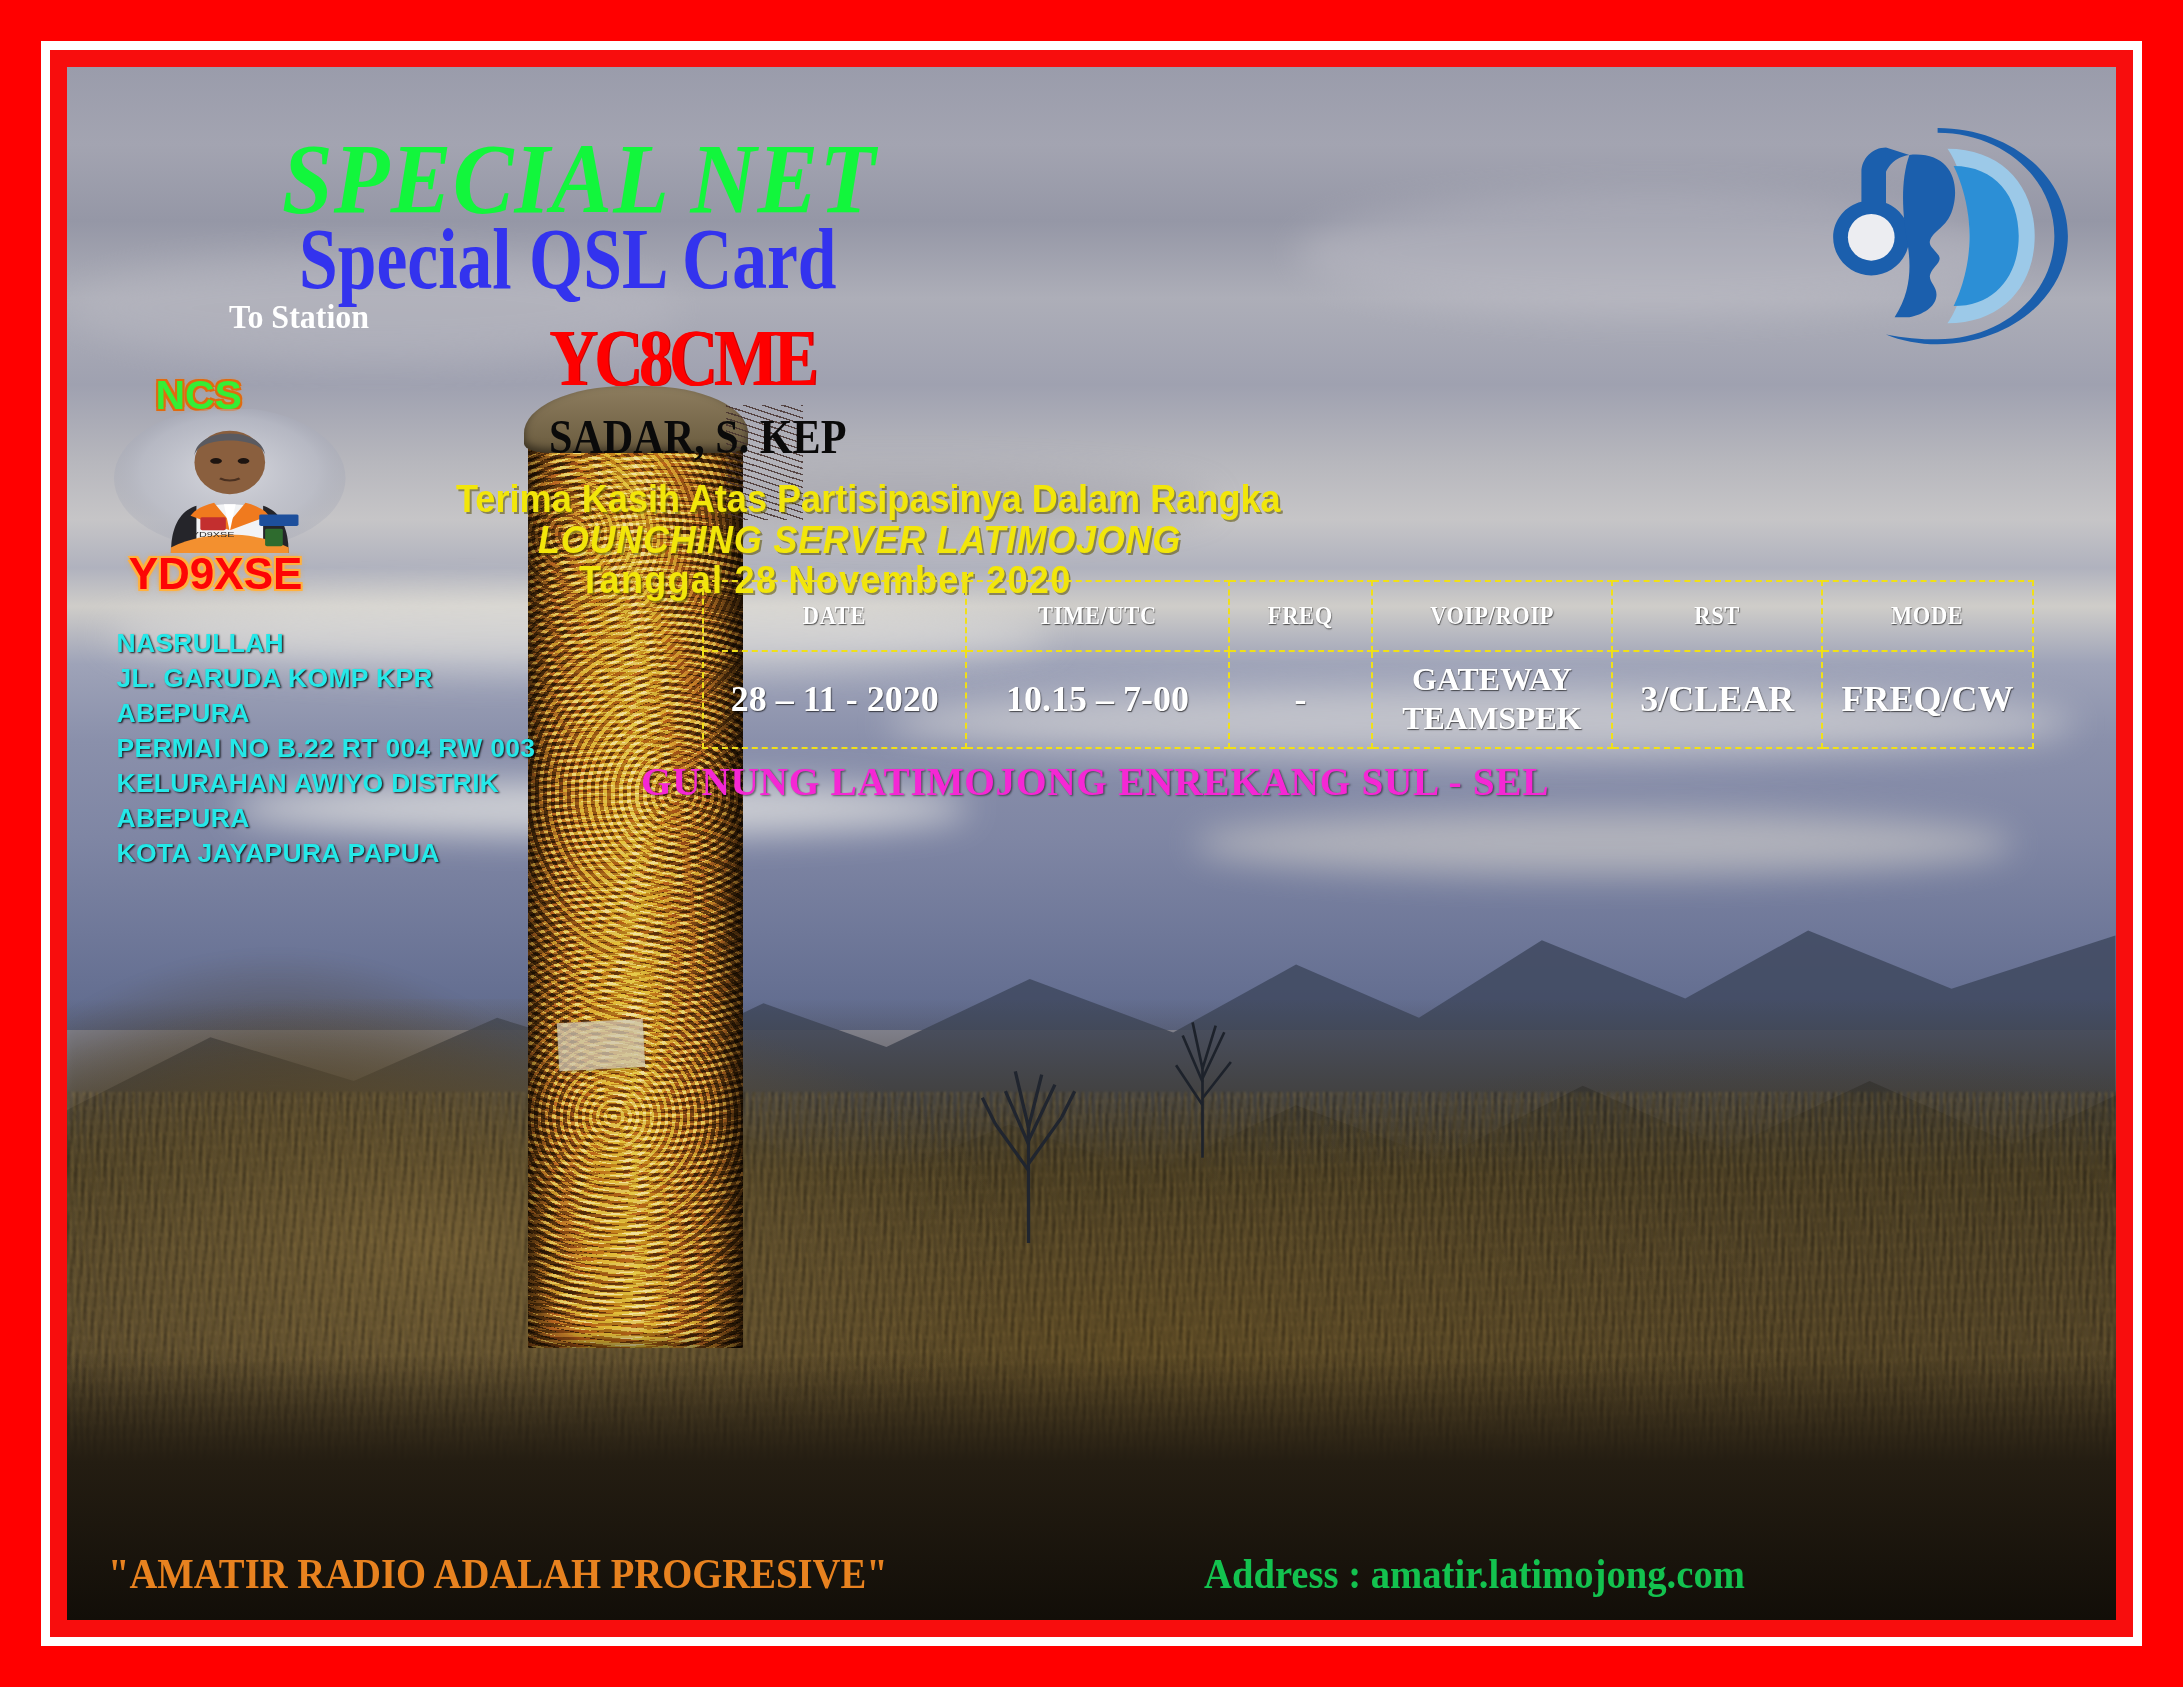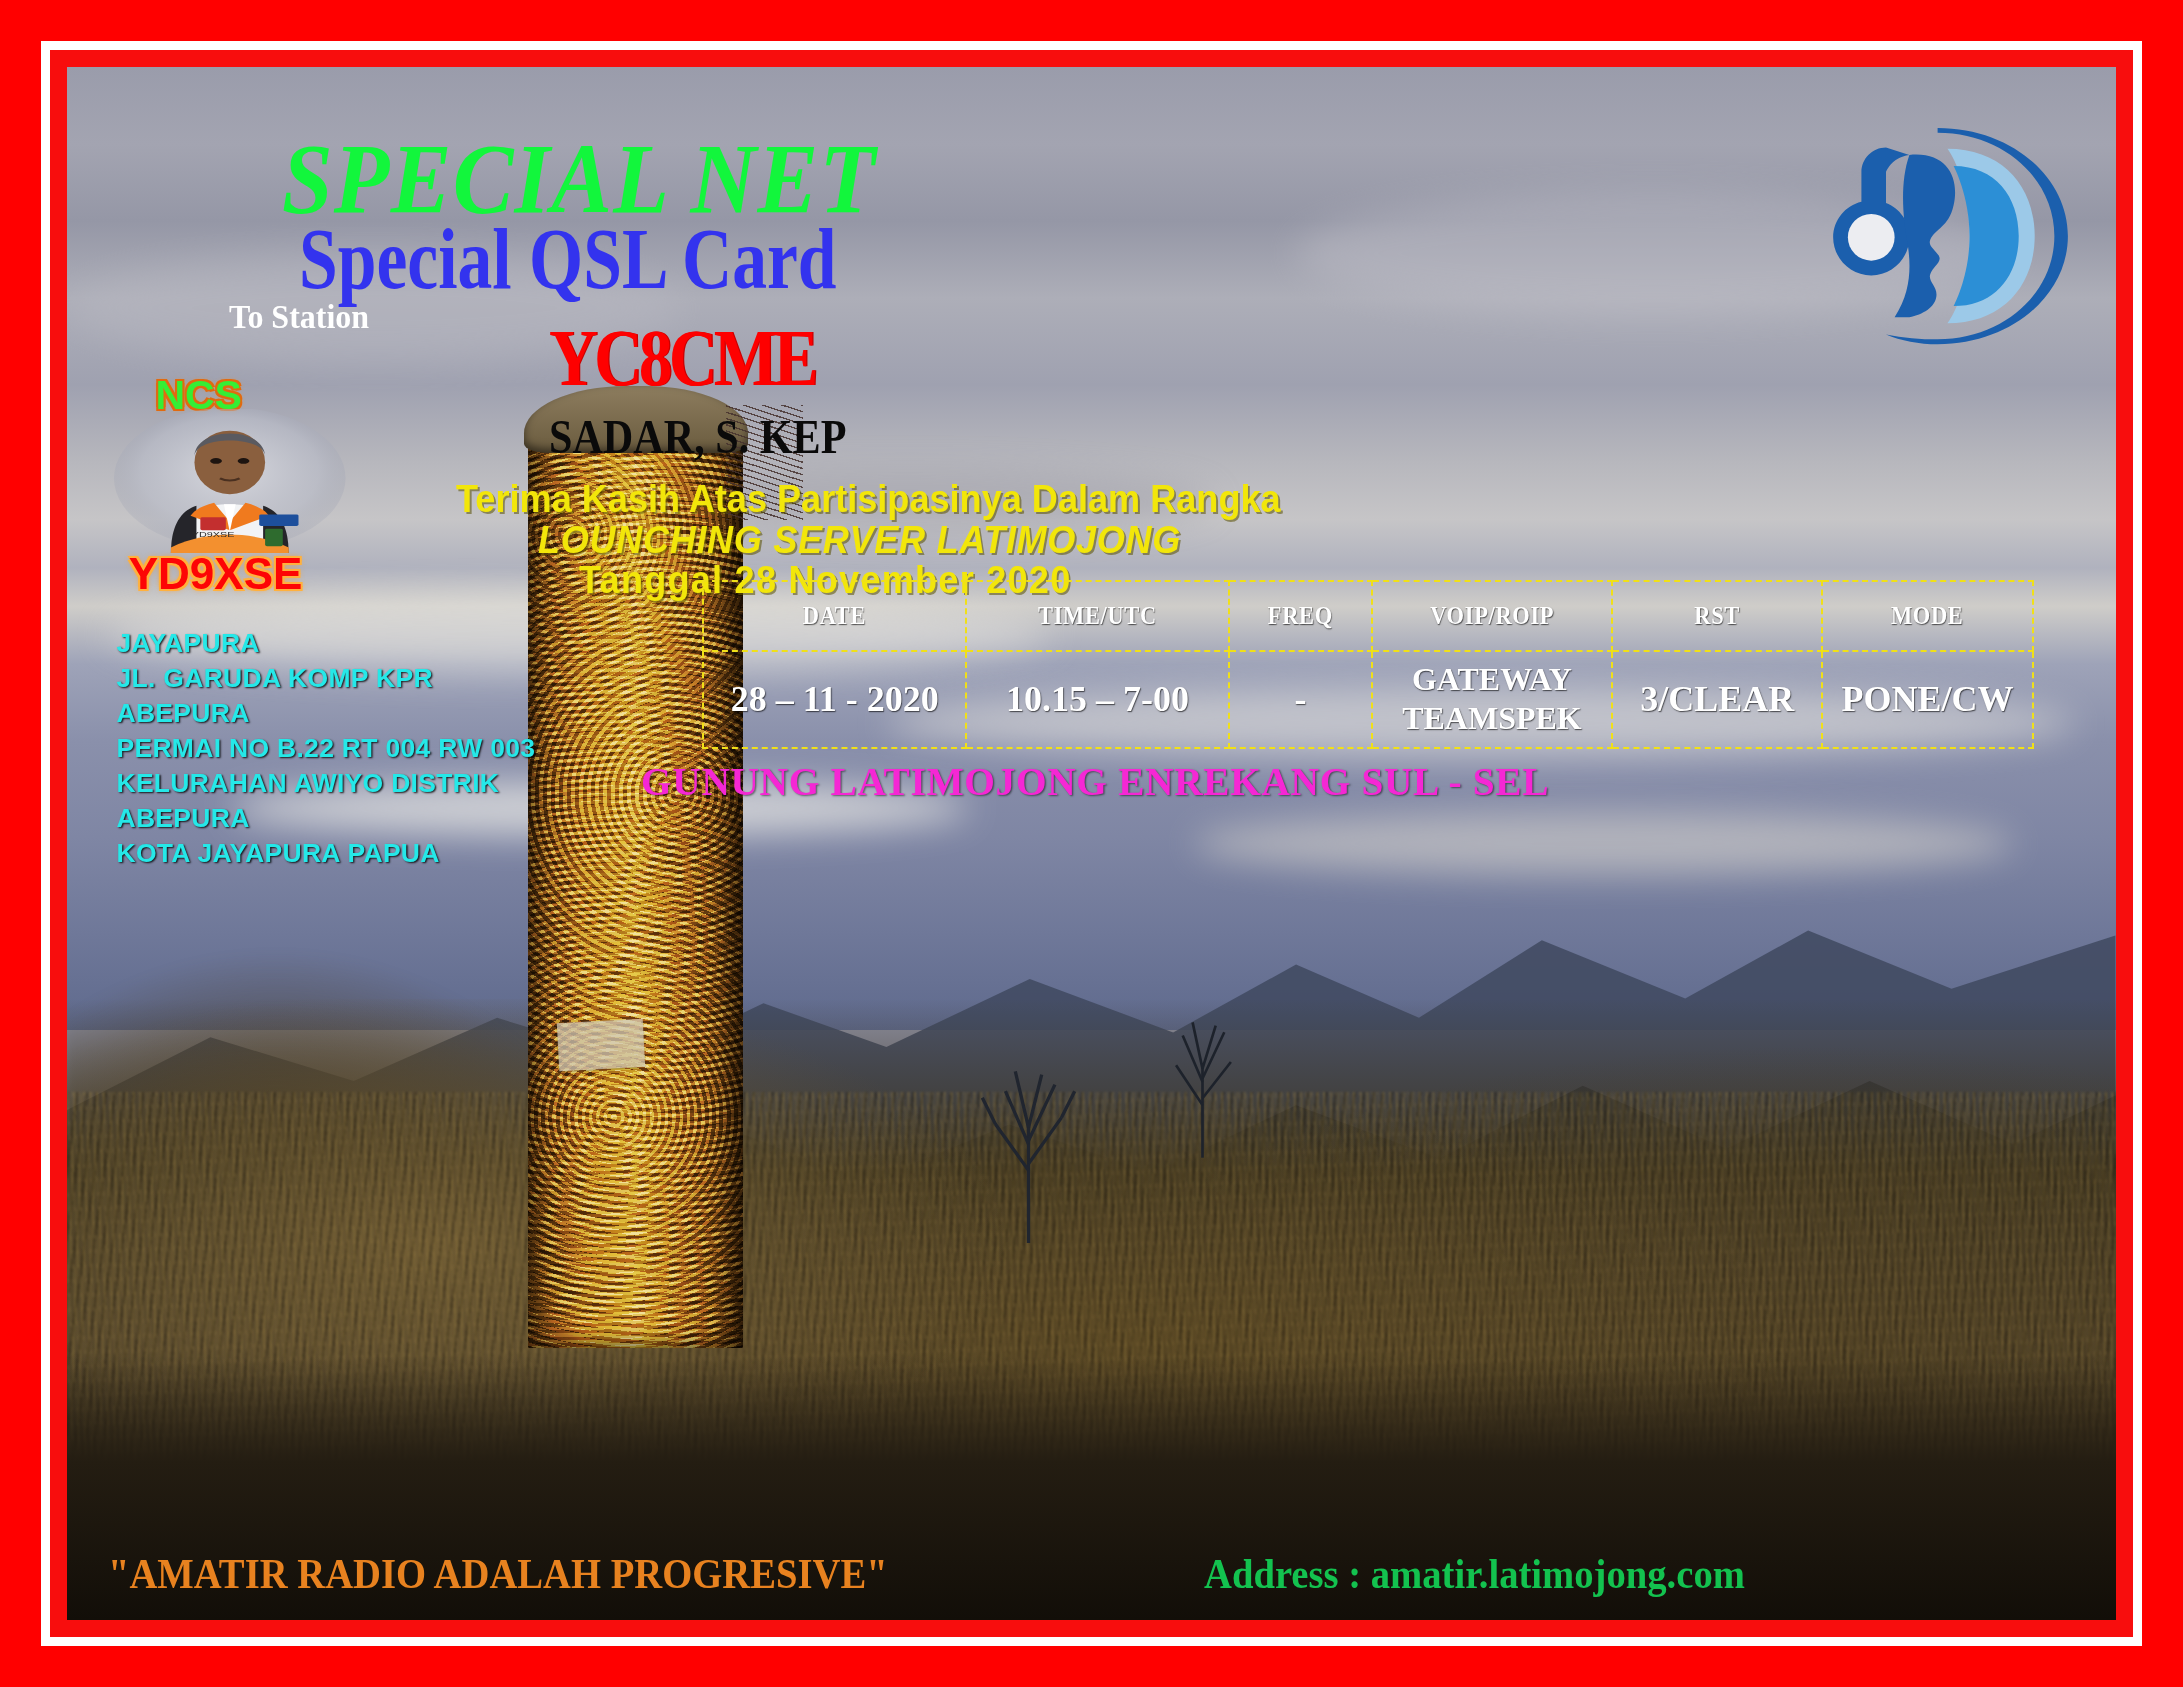--- a/index.html
+++ b/index.html
@@ -420,21 +420,21 @@
          <rect x="90" y="150" width="26" height="18" rx="2" fill="#c32f2f"></rect>
          <rect x="150" y="146" width="40" height="16" rx="2" fill="#1d4f9c"></rect>
          <rect x="156" y="166" width="18" height="24" rx="2" fill="#2e6b2e"></rect>
          <text x="103" y="178" font-family="Liberation Sans, sans-serif" font-size="11" fill="#2a2a2a" text-anchor="middle">YD9XSE</text>
        </svg>
      </div>
 
      <div class="t" id="opcall">YD9XSE</div>
 
      <div id="address">
-       <div>JAYAPURA</div>
+       <div>NASRULLAH</div>
        <div>JL. GARUDA KOMP KPR</div>
        <div>ABEPURA</div>
        <div>PERMAI NO B.22 RT 004 RW 003</div>
        <div>KELURAHAN AWIYO DISTRIK</div>
        <div>ABEPURA</div>
        <div>KOTA JAYAPURA PAPUA</div>
      </div>
 
      <table id="qso-table">
        <tbody>
@@ -448,21 +448,21 @@
        </tr>
        <tr>
          <td>28 – 11 - 2020</td>
          <td>10.15 – 7-00</td>
          <td>-</td>
          <td class="wrapcell">
            <div>GATEWAY</div>
            <div>TEAMSPEK</div>
          </td>
          <td>3/CLEAR</td>
-         <td>PONE/CW</td>
+         <td>FREQ/CW</td>
        </tr>
      </tbody>
           </table>
 
      <div class="t" id="location">GUNUNG LATIMOJONG ENREKANG SUL - SEL</div>
 
      <div class="t" id="slogan">"AMATIR  RADIO ADALAH PROGRESIVE"</div>
      <div class="t" id="webaddr">Address  : amatir.latimojong.com</div>
 
    </div>

